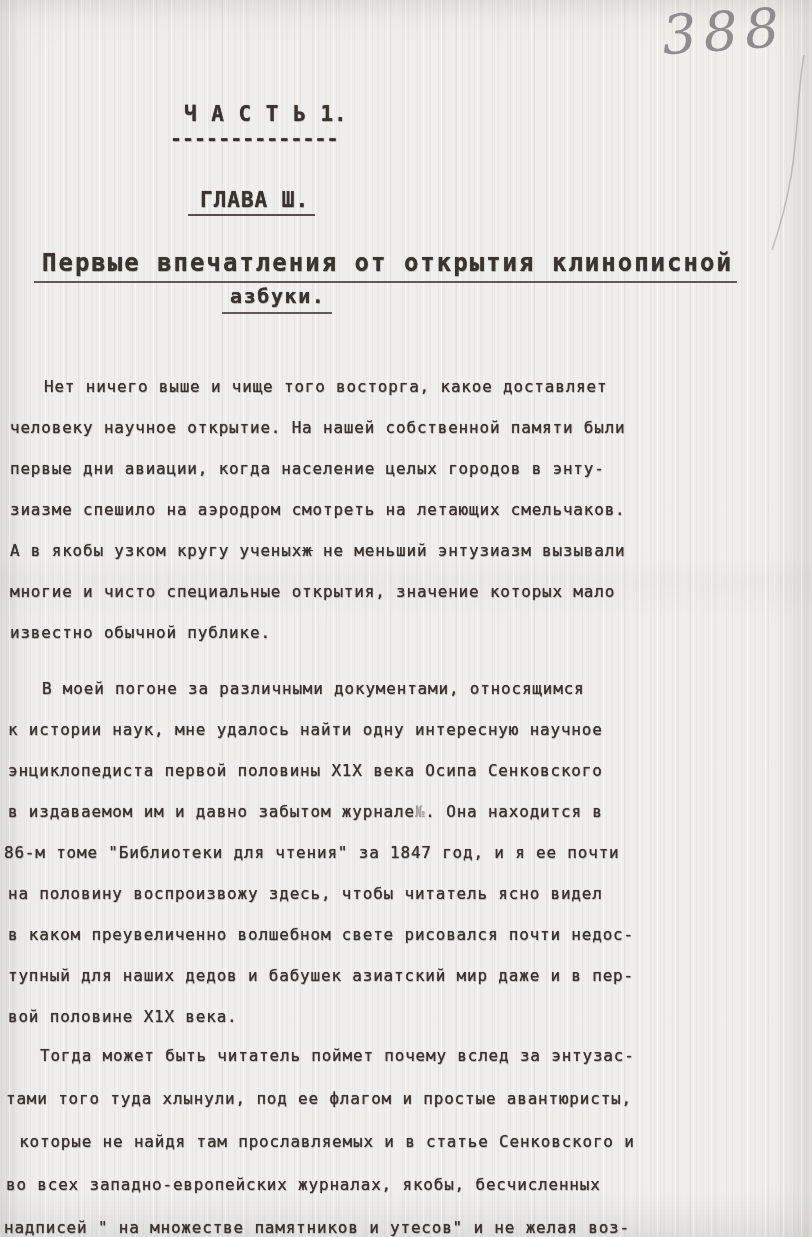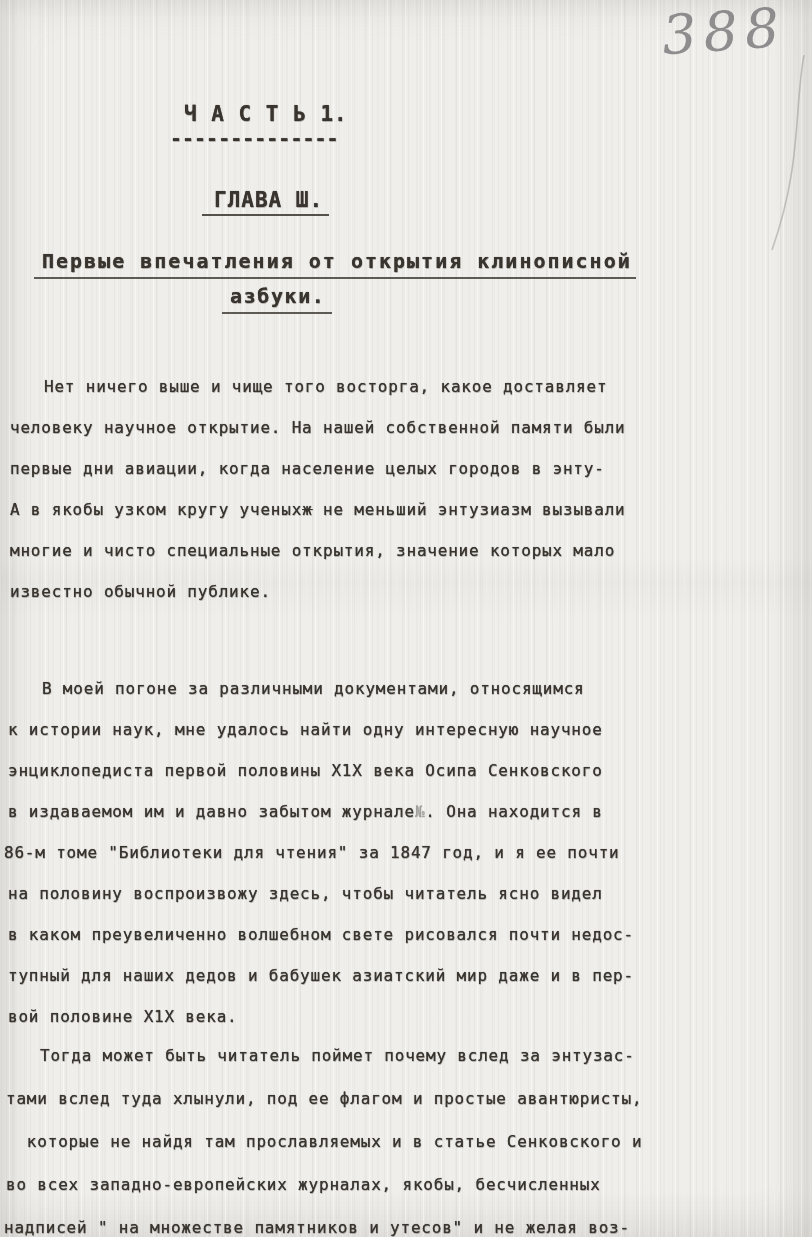--- a/index.html
+++ b/index.html
@@ -20,25 +20,25 @@
   .pagenum{
     position:absolute;top:0px;left:662px;
     font-family:"DejaVu Serif","Liberation Serif",serif;
     font-style:italic;font-size:54px;font-weight:400;
     color:rgba(116,114,117,0.78);letter-spacing:7px;
     transform:rotate(-4deg);
   }
   .h-part{position:absolute;top:102px;left:184px;font-size:21px;font-weight:bold;letter-spacing:1px;}
   .h-part-dash{position:absolute;top:126px;left:170px;font-size:20px;font-weight:bold;letter-spacing:0px;}
   .h-chapter{
-    position:absolute;top:188px;left:202px;font-size:21px;font-weight:bold;letter-spacing:1px;
+    position:absolute;top:188px;left:188px;font-size:21px;font-weight:bold;letter-spacing:1px;
     padding:0 6px 2px 12px;border-bottom:2px solid rgba(57,52,46,0.85);
   }
   .h-title1{
-    position:absolute;top:249px;left:34px;font-size:20px;font-weight:bold;letter-spacing:2px;
+    position:absolute;top:249px;left:34px;font-size:24px;font-weight:bold;letter-spacing:2px;
     padding:0 4px 4px 8px;border-bottom:2px solid rgba(57,52,46,0.8);
   }
   .h-title2{
     position:absolute;top:284px;left:222px;font-size:20px;font-weight:bold;letter-spacing:1.6px;
     padding:0 6px 4px 8px;border-bottom:2px solid rgba(57,52,46,0.8);
   }
   .para{position:absolute;font-size:16px;letter-spacing:0.8px;}
   .p1{top:366px;left:10px;}
   .p2{top:668px;left:8px;}
   .p3{top:1034px;left:6px;}
@@ -68,38 +68,39 @@
 
   <div class="h-chapter ink">ГЛАВА Ш.</div>
 
   <div class="h-title1 ink">Первые впечатления от открытия клинописной</div>
   <div class="h-title2 ink">азбуки.</div>
 
   <div class="para p1 ink">
     <div class="line indent">Нет ничего выше и чище того восторга, какое доставляет</div>
     <div class="line">человеку научное открытие. На нашей собственной памяти были</div>
     <div class="line">первые дни авиации, когда население целых городов в энту-</div>
+    <div class="line">зиазме спешило на аэродром смотреть на летающих смельчаков.</div>
     <div class="line"><span>А в якобы узком кругу ученых</span><span class="strike">ж</span><span> не меньший энтузиазм вызывали</span></div>
     <div class="line">многие и чисто специальные открытия, значение которых мало</div>
     <div class="line">известно обычной публике.</div>
   </div>
 
   <div class="para p2 ink">
     <div class="line indent">В моей погоне за различными документами, относящимся</div>
     <div class="line">к истории наук, мне удалось найти одну интересную научное</div>
     <div class="line">энциклопедиста первой половины Х1Х века Осипа Сенковского</div>
     <div class="line"><span>в издаваемом им и давно забытом журнале</span><span class="ghost">№</span><span>. Она находится в</span></div>
     <div class="line">86-м томе "Библиотеки для чтения" за 1847 год, и я ее почти</div>
     <div class="line">на половину воспроизвожу здесь, чтобы читатель ясно видел</div>
     <div class="line">в каком преувеличенно волшебном свете рисовался почти недос-</div>
     <div class="line">тупный для наших дедов и бабушек азиатский мир даже и в пер-</div>
     <div class="line">вой половине Х1Х века.</div>
   </div>
 
   <div class="para p3 ink">
     <div class="line indent">Тогда может быть читатель поймет почему вслед за энтузас-</div>
-    <div class="line">тами вслед туда хлынули, под ее флагом и простые авантюристы,</div>
+    <div class="line">тами того туда хлынули, под ее флагом и простые авантюристы,</div>
     <div class="line">которые не найдя там прославляемых и в статье Сенковского и</div>
     <div class="line">во всех западно-европейских журналах, якобы, бесчисленных</div>
     <div class="line">надписей " на множестве памятников и утесов" и не желая воз-</div>
   </div>
 
 </div>
 
 </body></html>

